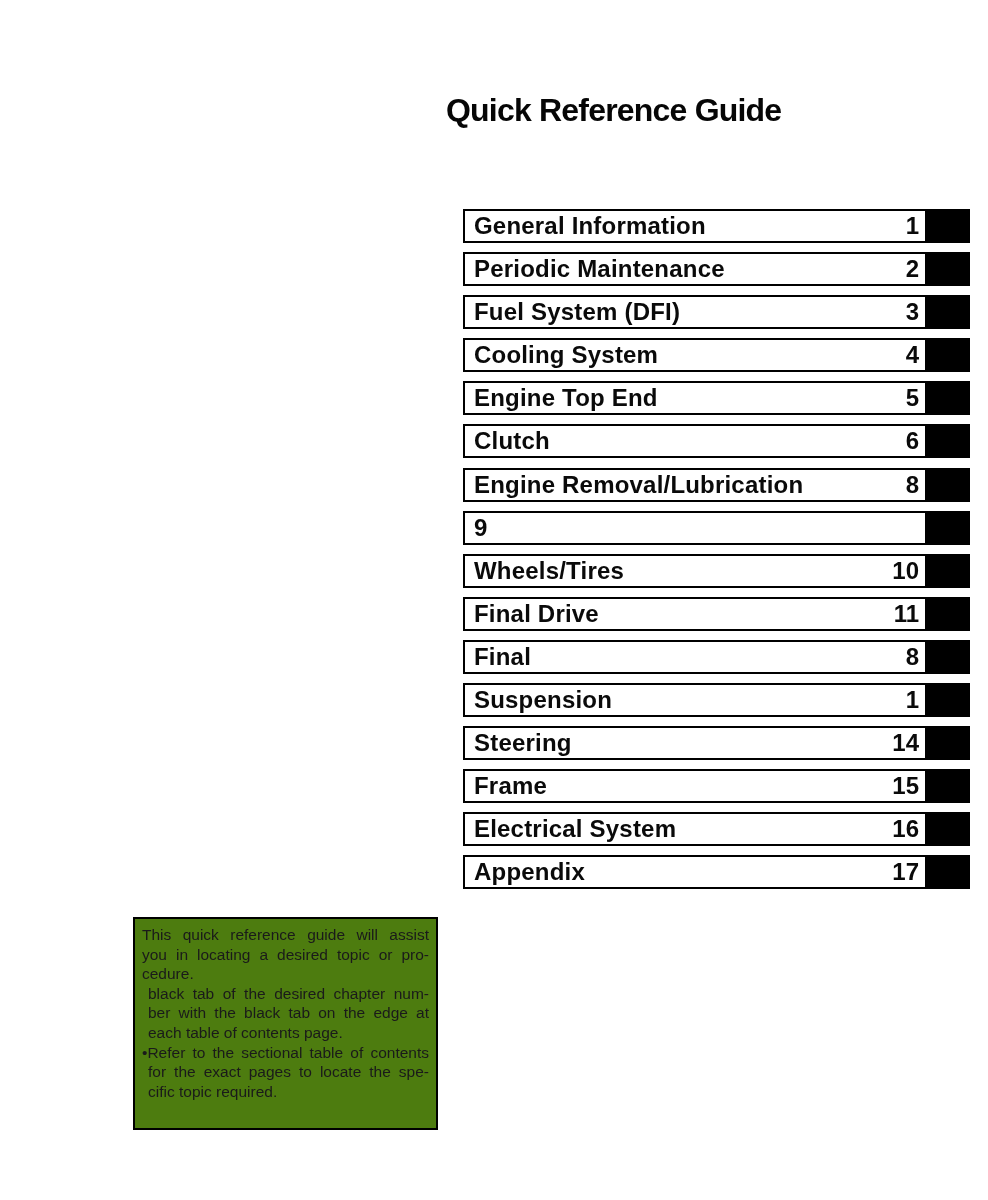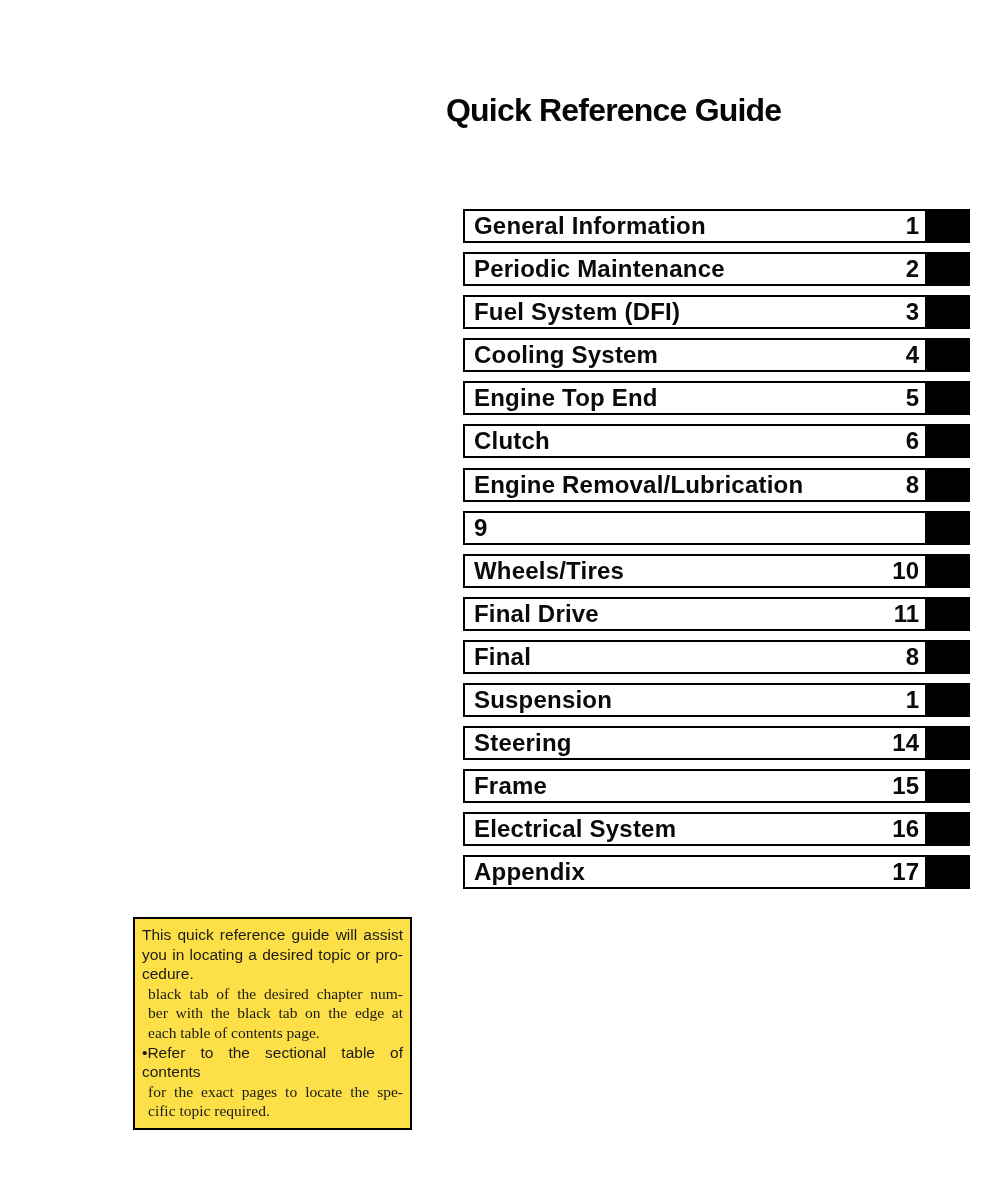--- a/index.html
+++ b/index.html
@@ -58,39 +58,38 @@
     font-weight: bold;
   }
   .row-tab {
     width: 43px;
     background: #000000;
   }
   .note {
     position: absolute;
     left: 133px;
     top: 917px;
-    width: 279px;
+    width: 305px;
     height: 213px;
     box-sizing: border-box;
     border: 2px solid #000000;
-    background: #fde047;
+    background: #4d7c0f;
     padding: 6px 7px 0 7px;
   }
   .note-line {
     font-size: 15.5px;
     line-height: 19.6px;
     color: #1a1a1a;
   }
   .note-line.j {
     text-align: justify;
     text-align-last: justify;
   }
   .note-line.ind {
     padding-left: 6px;
-    font-family: Liberation Serif, serif;
   }
 </style>
 </head>
 <body>
 
 <div class="page">
 
   <div class="title">Quick Reference Guide</div>
 
   <div class="chapters">

